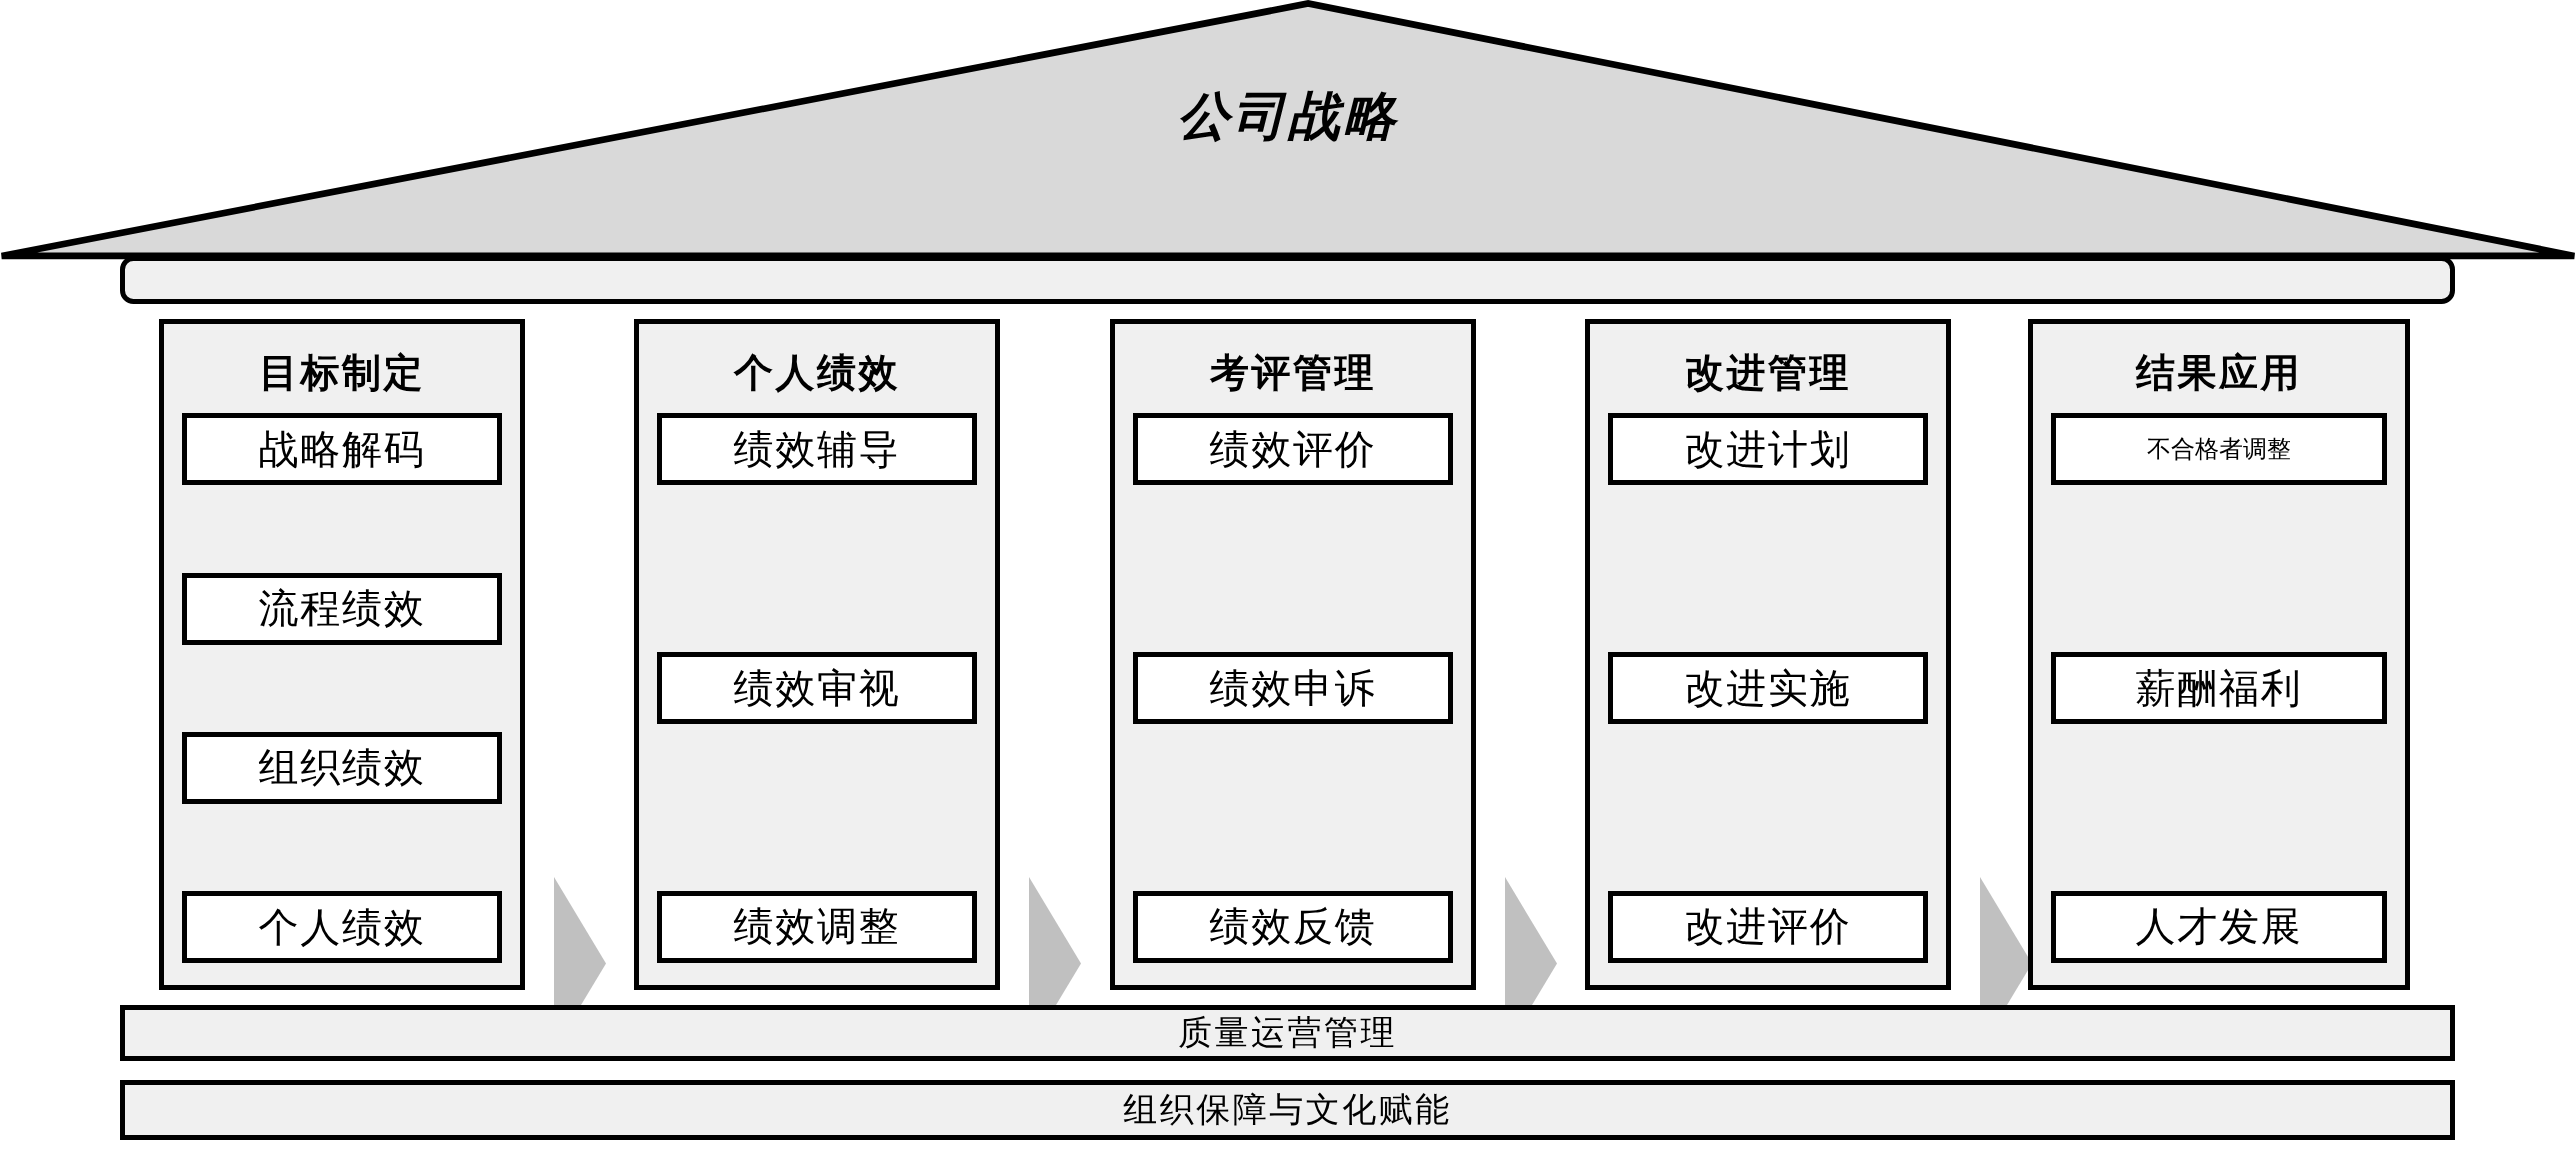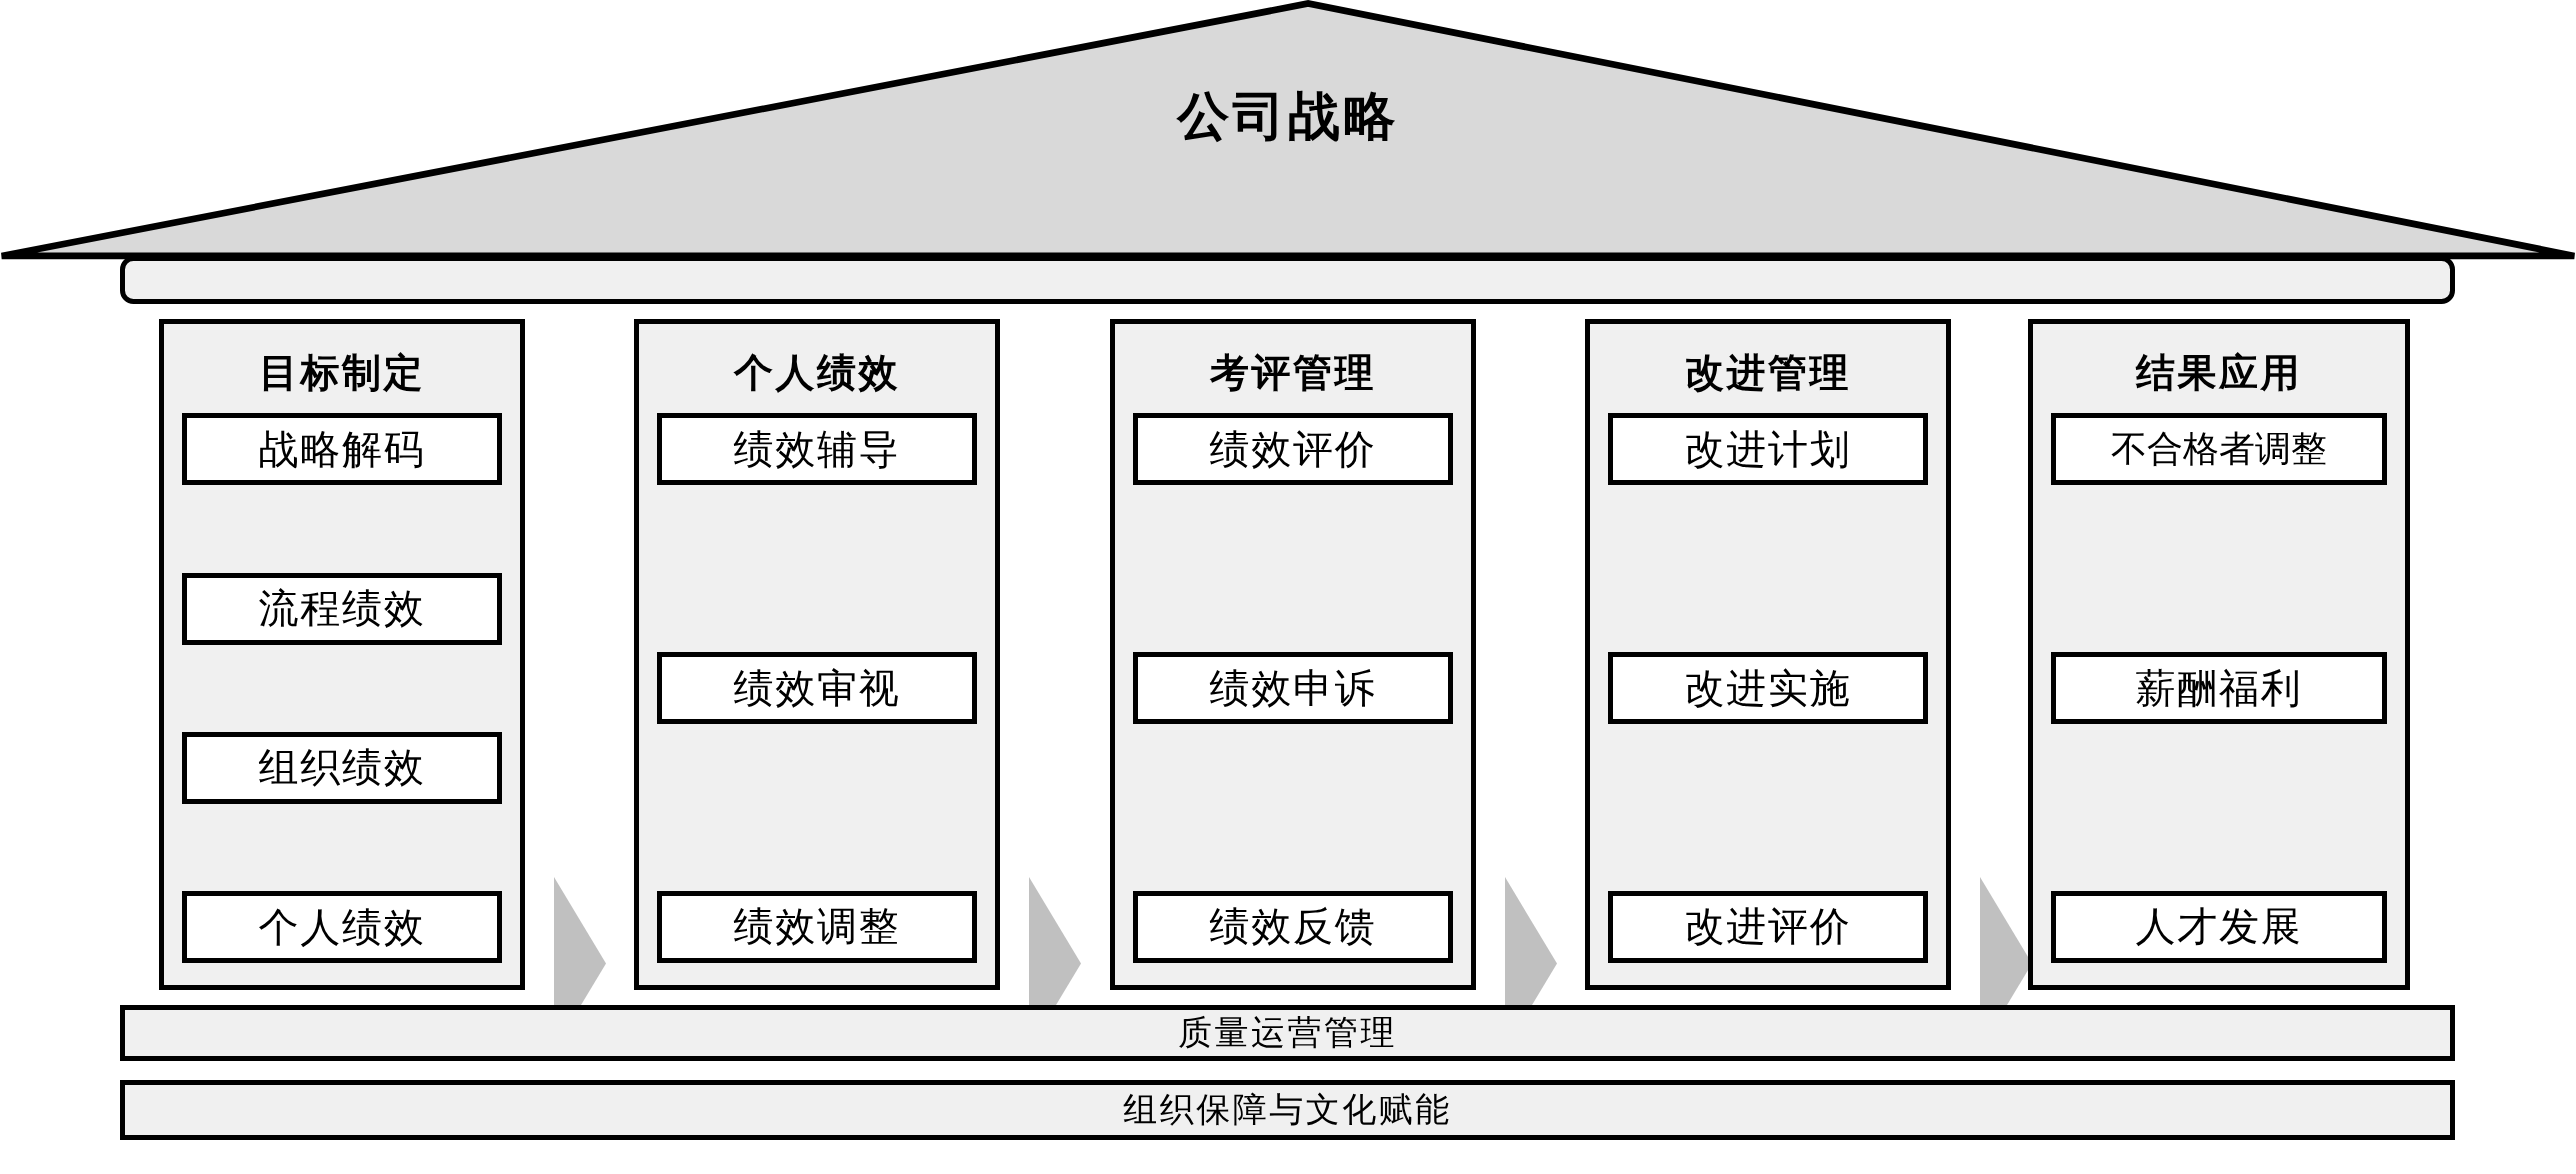--- a/index.html
+++ b/index.html
@@ -18,20 +18,21 @@
     overflow: hidden;
   }
 
   
   .roof {
     position: absolute;
     left: 0;
     top: 0;
     width: 2576px;
     height: 262px;
+    font-style: italic;
   }
   .roof svg { display: block; }
   .roof-title {
     position: absolute;
     left: 0;
     top: 82px;
     width: 2576px;
     text-align: center;
     font-size: 52px;
     font-weight: bold;
@@ -95,21 +96,21 @@
     box-sizing: border-box;
     height: 72px;
     display: flex;
     align-items: center;
     justify-content: center;
     font-size: 40px;
     color: #000000;
     letter-spacing: 1.7px;
     white-space: nowrap;
   }
-  .item-box.narrow { font-size: 36px; letter-spacing: 0px; }
+  .item-box.narrow { font-size: 24px; letter-spacing: 0px; }
 
   
   .arrow {
     position: absolute;
     top: 558px;
     width: 52px;
     height: 173px;
   }
   .arrow svg { display: block; }
 

